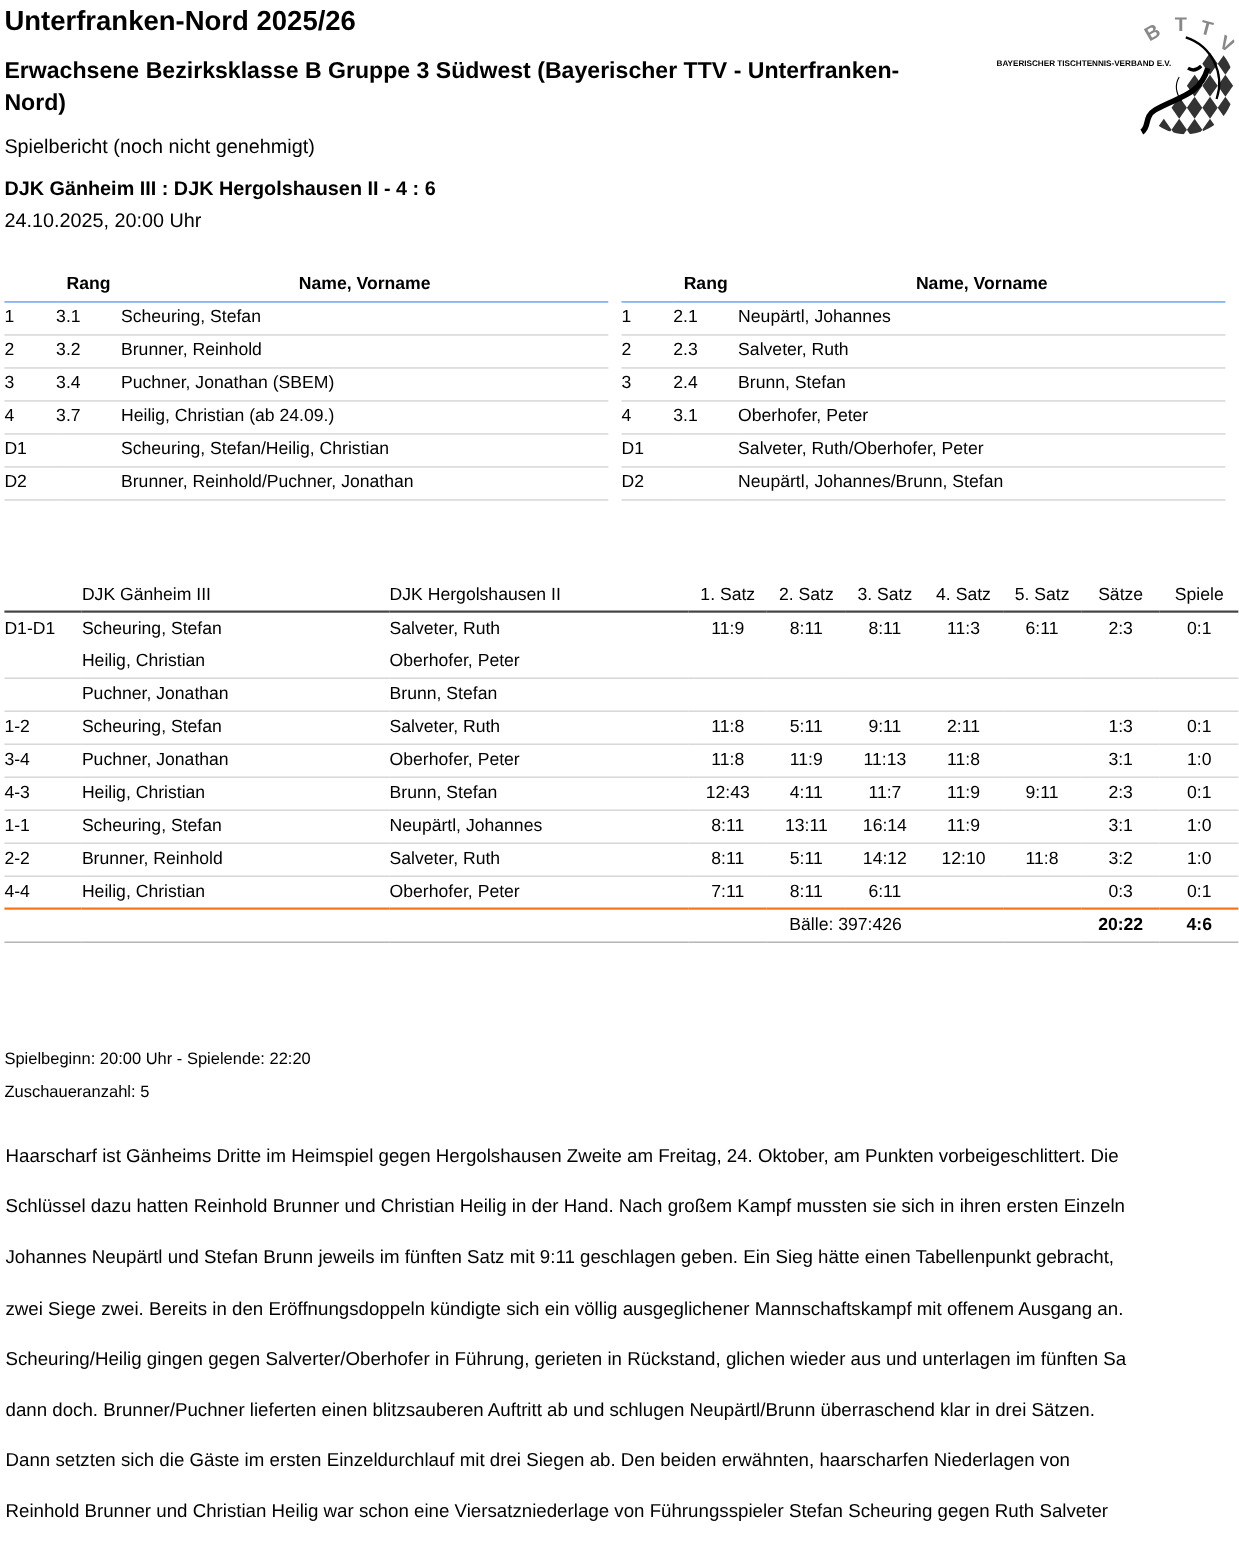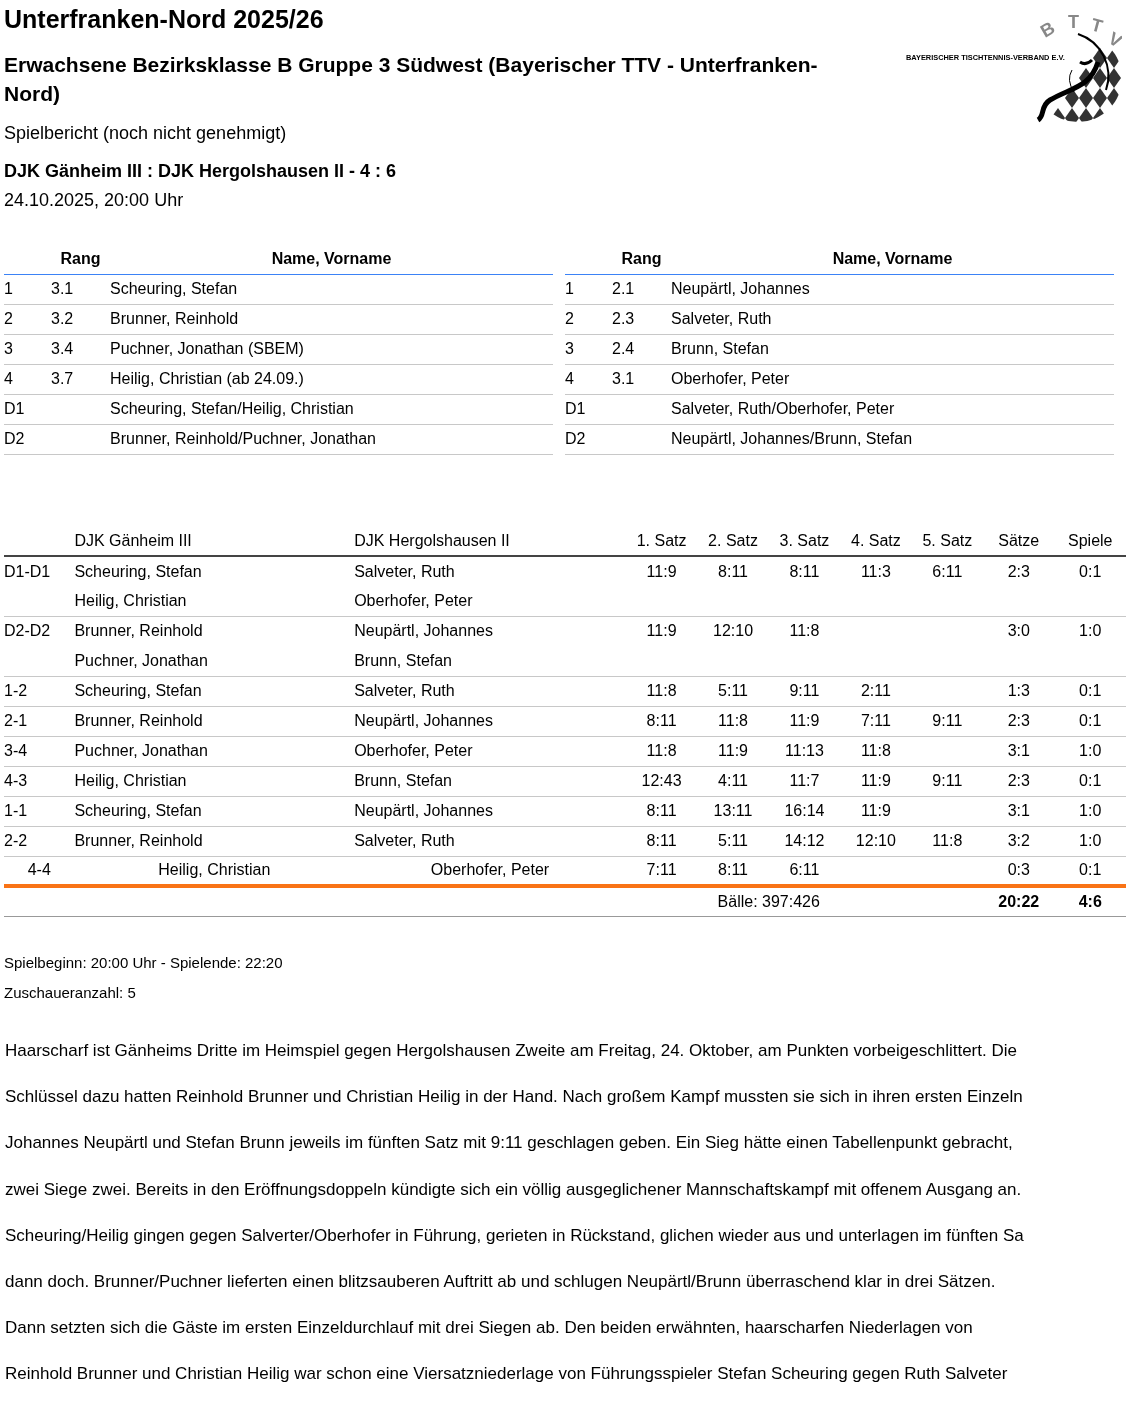--- a/index.html
+++ b/index.html
@@ -21,21 +21,21 @@
     .lineup th { font-weight: bold; text-align: center; height: 29px; vertical-align: middle; border-bottom: 1px solid #3b82f6; padding: 0; }
     .lineup td { height: 30px; border-bottom: 1px solid #c8c8c8; padding: 0; vertical-align: middle; }
     .lineup .c-pos { width: 47px; }
     .lineup .c-rank { width: 59px; }
 
     
     .results { position: absolute; left: 4px; top: 502px; width: 1122px; border-collapse: collapse; font-size: 16px; margin-top: 25px; }
     .results th { font-weight: normal; height: 29px; border-bottom: 2px solid #444; padding: 0; vertical-align: middle; }
     .results td { height: 30px; padding: 0; vertical-align: middle; }
     .results tr.sep td { border-bottom: 1px solid #c8c8c8; }
-    .results tr.last td { border-bottom: 4px solid #f97316; text-align: center; }
+    .results tr.last td { border-bottom: 2px solid #f97316; }
     .results tr.total td { border-bottom: 1px solid #999; }
     .results .c-game { width: 70px; text-align: left; }
     .results .c-home { width: 278px; text-align: left; }
     .results .c-guest { width: 270px; text-align: left; }
     .results .c-set { width: 71px; text-align: center; }
     .results .c-saetze { width: 71px; text-align: center; }
     .results .c-spiele { width: 71px; text-align: center; }
     .results th.c-set, .results th.c-saetze, .results th.c-spiele { text-align: center; }
     .results th.c-home, .results th.c-guest, .results th.c-game { text-align: left; }
     .bold { font-weight: bold; }
@@ -206,61 +206,37 @@
       <td class="c-saetze">2:3</td>
       <td class="c-spiele">0:1</td>
     </tr>
     <tr class="sep">
       <td class="c-game"></td>
       <td class="c-home">Heilig, Christian</td>
       <td class="c-guest">Oberhofer, Peter</td>
       <td colspan="7"></td>
     </tr>
 
-    <tr>
-      <td class="c-game">D2-D2</td>
-      <td class="c-home">Brunner, Reinhold</td>
-      <td class="c-guest">Neupärtl, Johannes</td>
-      <td class="c-set">11:9</td>
-      <td class="c-set">12:10</td>
-      <td class="c-set">11:8</td>
-      <td class="c-set"></td>
-      <td class="c-set"></td>
-      <td class="c-saetze">3:0</td>
-      <td class="c-spiele">1:0</td>
-    </tr>
     <tr class="sep">
       <td class="c-game"></td>
       <td class="c-home">Puchner, Jonathan</td>
       <td class="c-guest">Brunn, Stefan</td>
       <td colspan="7"></td>
     </tr>
 
     <tr class="sep">
       <td class="c-game">1-2</td>
       <td class="c-home">Scheuring, Stefan</td>
       <td class="c-guest">Salveter, Ruth</td>
       <td class="c-set">11:8</td>
       <td class="c-set">5:11</td>
       <td class="c-set">9:11</td>
       <td class="c-set">2:11</td>
       <td class="c-set"></td>
       <td class="c-saetze">1:3</td>
-      <td class="c-spiele">0:1</td>
-    </tr>
-    <tr class="sep">
-      <td class="c-game">2-1</td>
-      <td class="c-home">Brunner, Reinhold</td>
-      <td class="c-guest">Neupärtl, Johannes</td>
-      <td class="c-set">8:11</td>
-      <td class="c-set">11:8</td>
-      <td class="c-set">11:9</td>
-      <td class="c-set">7:11</td>
-      <td class="c-set">9:11</td>
-      <td class="c-saetze">2:3</td>
       <td class="c-spiele">0:1</td>
     </tr>
     <tr class="sep">
       <td class="c-game">3-4</td>
       <td class="c-home">Puchner, Jonathan</td>
       <td class="c-guest">Oberhofer, Peter</td>
       <td class="c-set">11:8</td>
       <td class="c-set">11:9</td>
       <td class="c-set">11:13</td>
       <td class="c-set">11:8</td>

